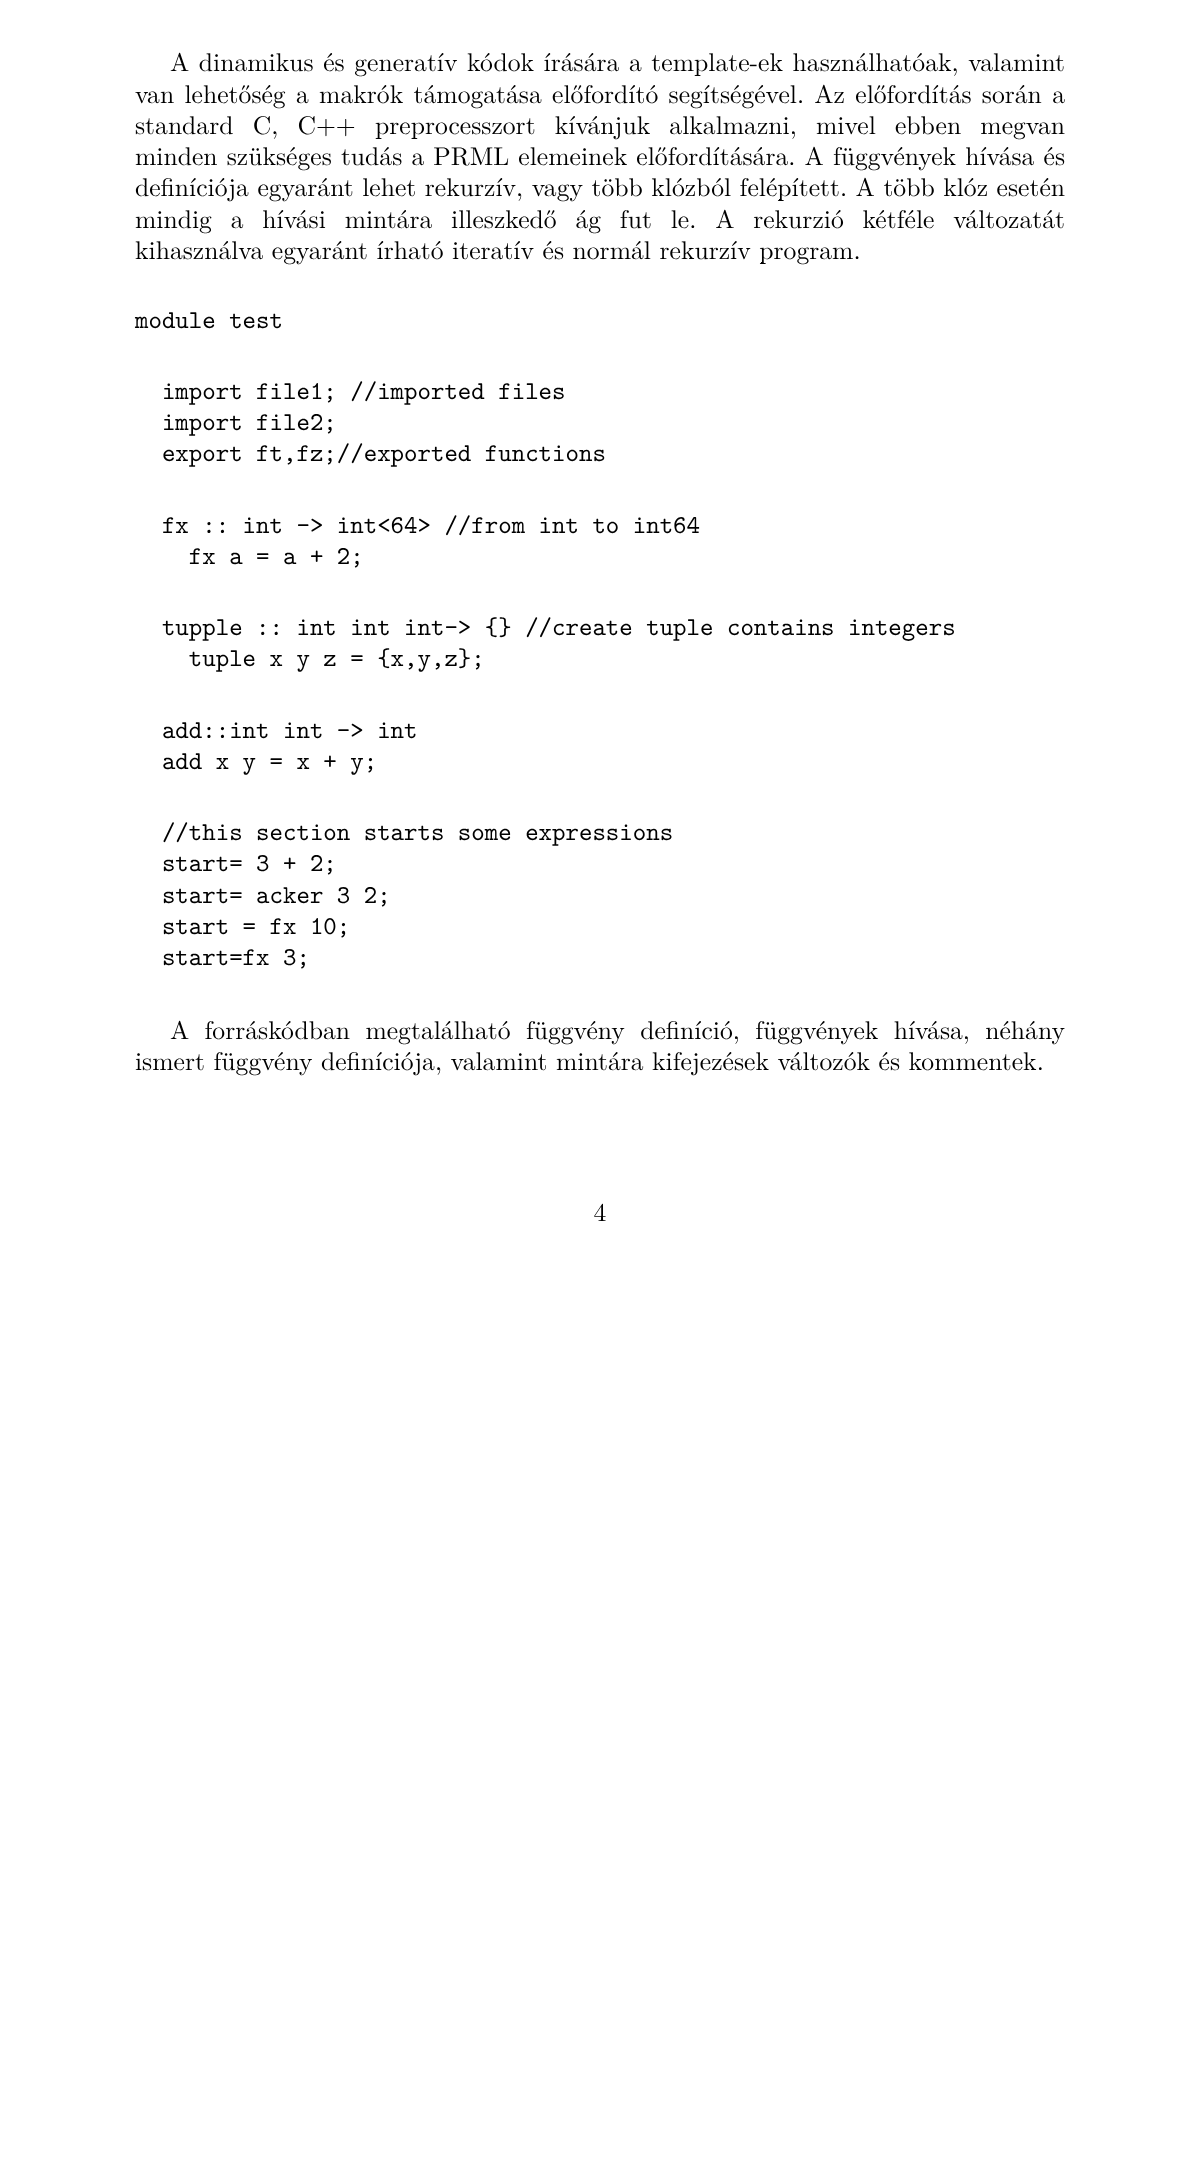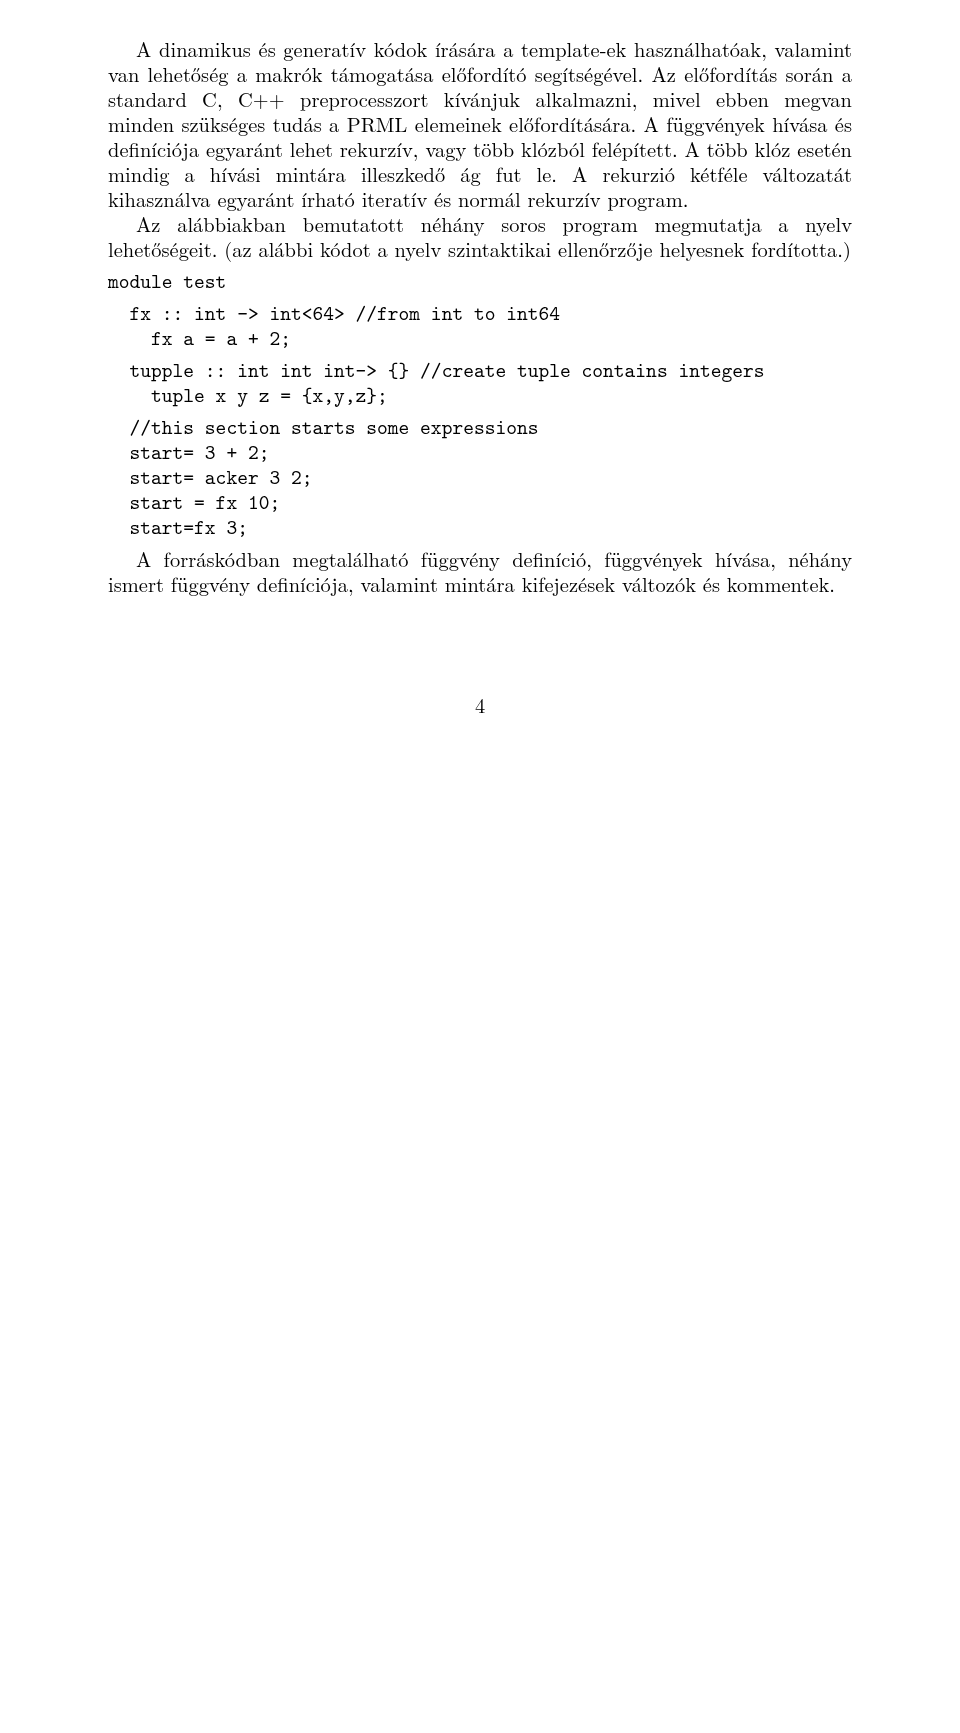--- a/index.html
+++ b/index.html
@@ -21,41 +21,45 @@
   }
   .para + .para{}
   .indent{text-indent:28px;}
   .code{
     font-family:"Latin Modern Mono","CMU Typewriter Text","Courier New",monospace;
     font-size:20.5px;
     white-space:pre;
     line-height:1.22;
     margin:0;
   }
-  .block{margin-top:7px;}
+  .block{margin-top:32px;}
   .pagenum{
     text-align:center;
     font-family:inherit;
     font-size:20.5px;
     margin-top:96px;
   }
 </style>
 </head>
 <body>
 
 <div class="page">
 
   <p class="para indent">A dinamikus és generatív kódok írására a template-ek használhatóak, valamint van lehetőség a makrók támogatása előfordító segítségével. Az előfordítás során a standard C, C++ preprocesszort kívánjuk alkalmazni, mivel ebben megvan minden szükséges tudás a PRML elemeinek előfordítására. A függvények hívása és definíciója egyaránt lehet rekurzív, vagy több klózból felépített. A több klóz esetén mindig a hívási mintára illeszkedő ág fut le. A rekurzió kétféle változatát kihasználva egyaránt írható iteratív és normál rekurzív program.</p>
-  <p class="para indent">Az alábbiakban bemutatott néhány soros program megmutatja a nyelv lehetőségeit. (az alábbi kódot a nyelv szintaktikai ellenőrzője helyesnek fordította.)</p>
 
   <pre class="code block">module test</pre>
+  <pre class="code block">  import file1; //imported files
+  import file2;
+  export ft,fz;//exported functions</pre>
   <pre class="code block">  fx :: int -&gt; int&lt;64&gt; //from int to int64
     fx a = a + 2;</pre>
   <pre class="code block">  tupple :: int int int-&gt; {} //create tuple contains integers
     tuple x y z = {x,y,z};</pre>
+  <pre class="code block">  add::int int -&gt; int
+  add x y = x + y;</pre>
   <pre class="code block">  //this section starts some expressions
   start= 3 + 2;
   start= acker 3 2;
   start = fx 10;
   start=fx 3;</pre>
 
   <p class="para indent block">A forráskódban megtalálható függvény definíció, függvények hívása, néhány ismert függvény definíciója, valamint mintára kifejezések változók és kommentek.</p>
 
   <div class="pagenum">4</div>
 

